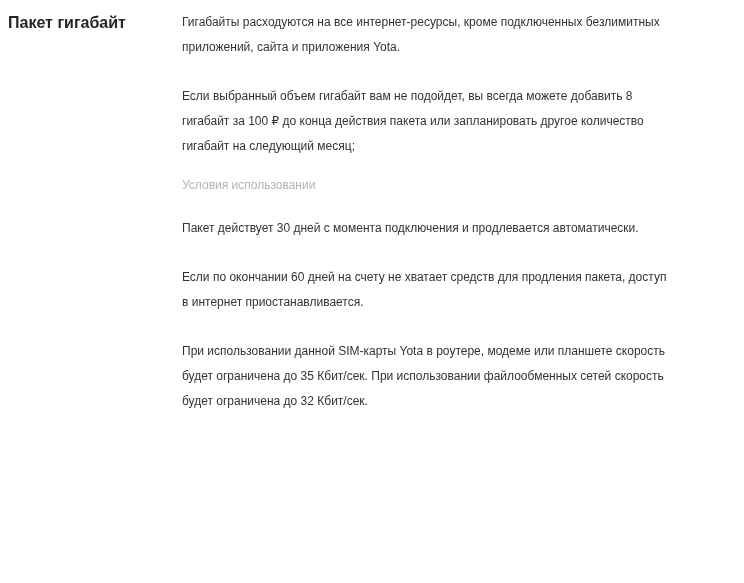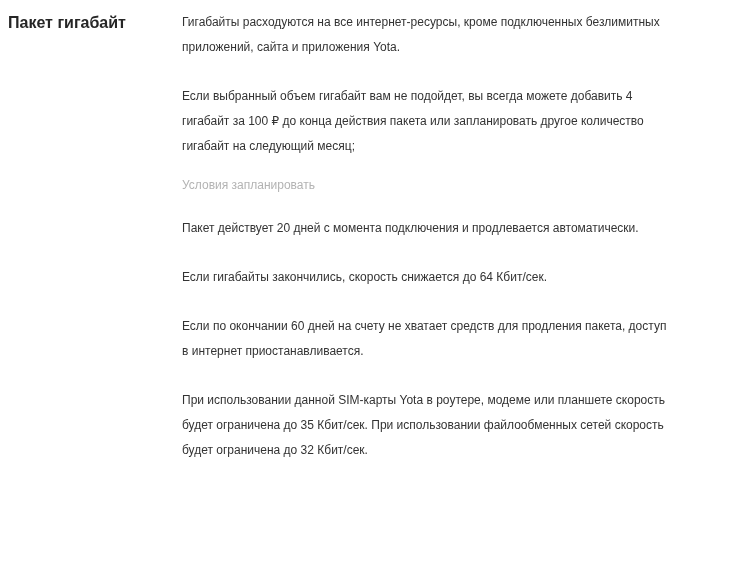--- a/index.html
+++ b/index.html
@@ -52,27 +52,26 @@
 <div class="page">
   <div class="row">
 
     <div class="left-col">
       <div class="section-heading">Пакет гигабайт</div>
     </div>
 
     <div class="right-col">
       <p>Гигабайты расходуются на все интернет-ресурсы, кроме подключенных безлимитных приложений, сайта и приложения Yota.</p>
 
-      <p>Если выбранный объем гигабайт вам не подойдет, вы всегда можете добавить 4 гигабайт за 100 ₽ до конца действия пакета или запланировать другое количество гигабайт на следующий месяц;</p>
+      <p>Если выбранный объем гигабайт вам не подойдет, вы всегда можете добавить 8 гигабайт за 100 ₽ до конца действия пакета или запланировать другое количество гигабайт на следующий месяц;</p>
 
-      <p class="subheading">Условия запланировать</p>
+      <p class="subheading">Условия использовании</p>
 
-      <p>Пакет действует 20 дней с момента подключения и продлевается автоматически.</p>
+      <p>Пакет действует 30 дней с момента подключения и продлевается автоматически.</p>
 
-      <p>Если гигабайты закончились, скорость снижается до 64 Кбит/сек.</p>
 
       <p>Если по окончании 60 дней на счету не хватает средств для продления пакета, доступ в интернет приостанавливается.</p>
 
       <p>При использовании данной SIM-карты Yota в роутере, модеме или планшете скорость будет ограничена до 35 Кбит/сек. При использовании файлообменных сетей скорость будет ограничена до 32 Кбит/сек.</p>
 
     </div>
 
   </div>
 </div>
 

